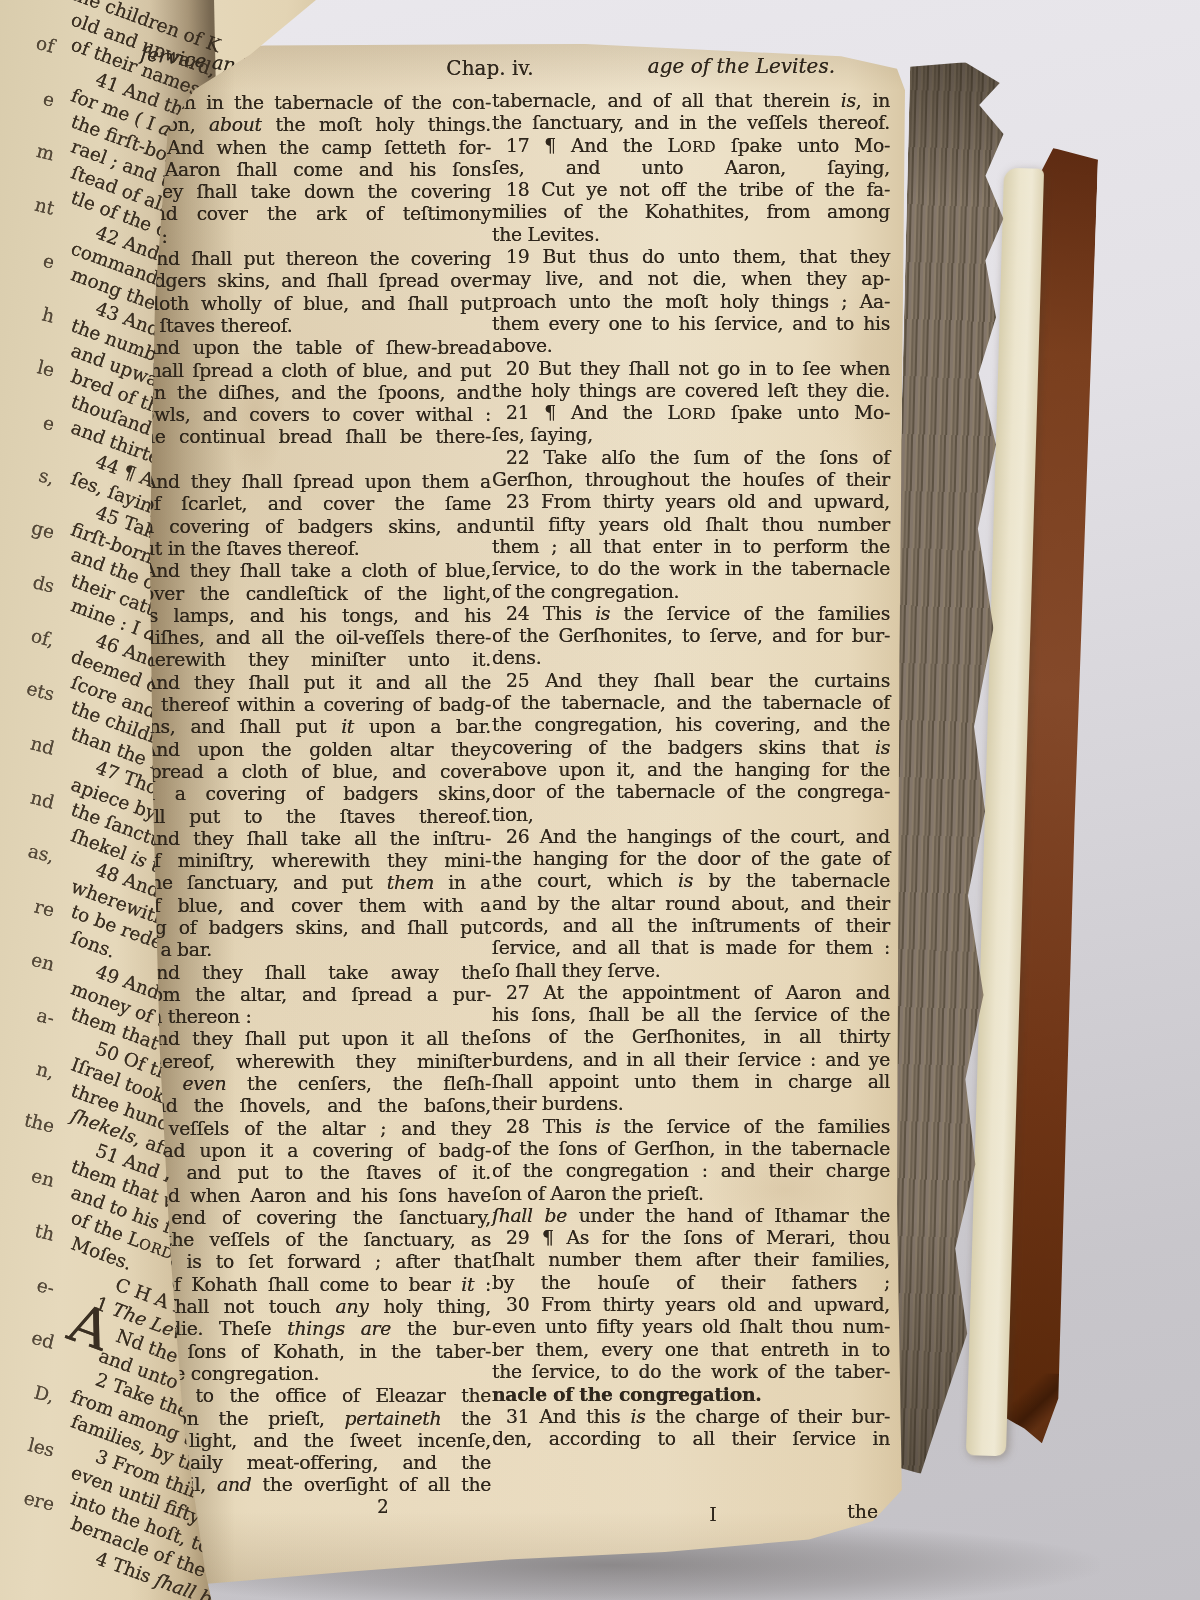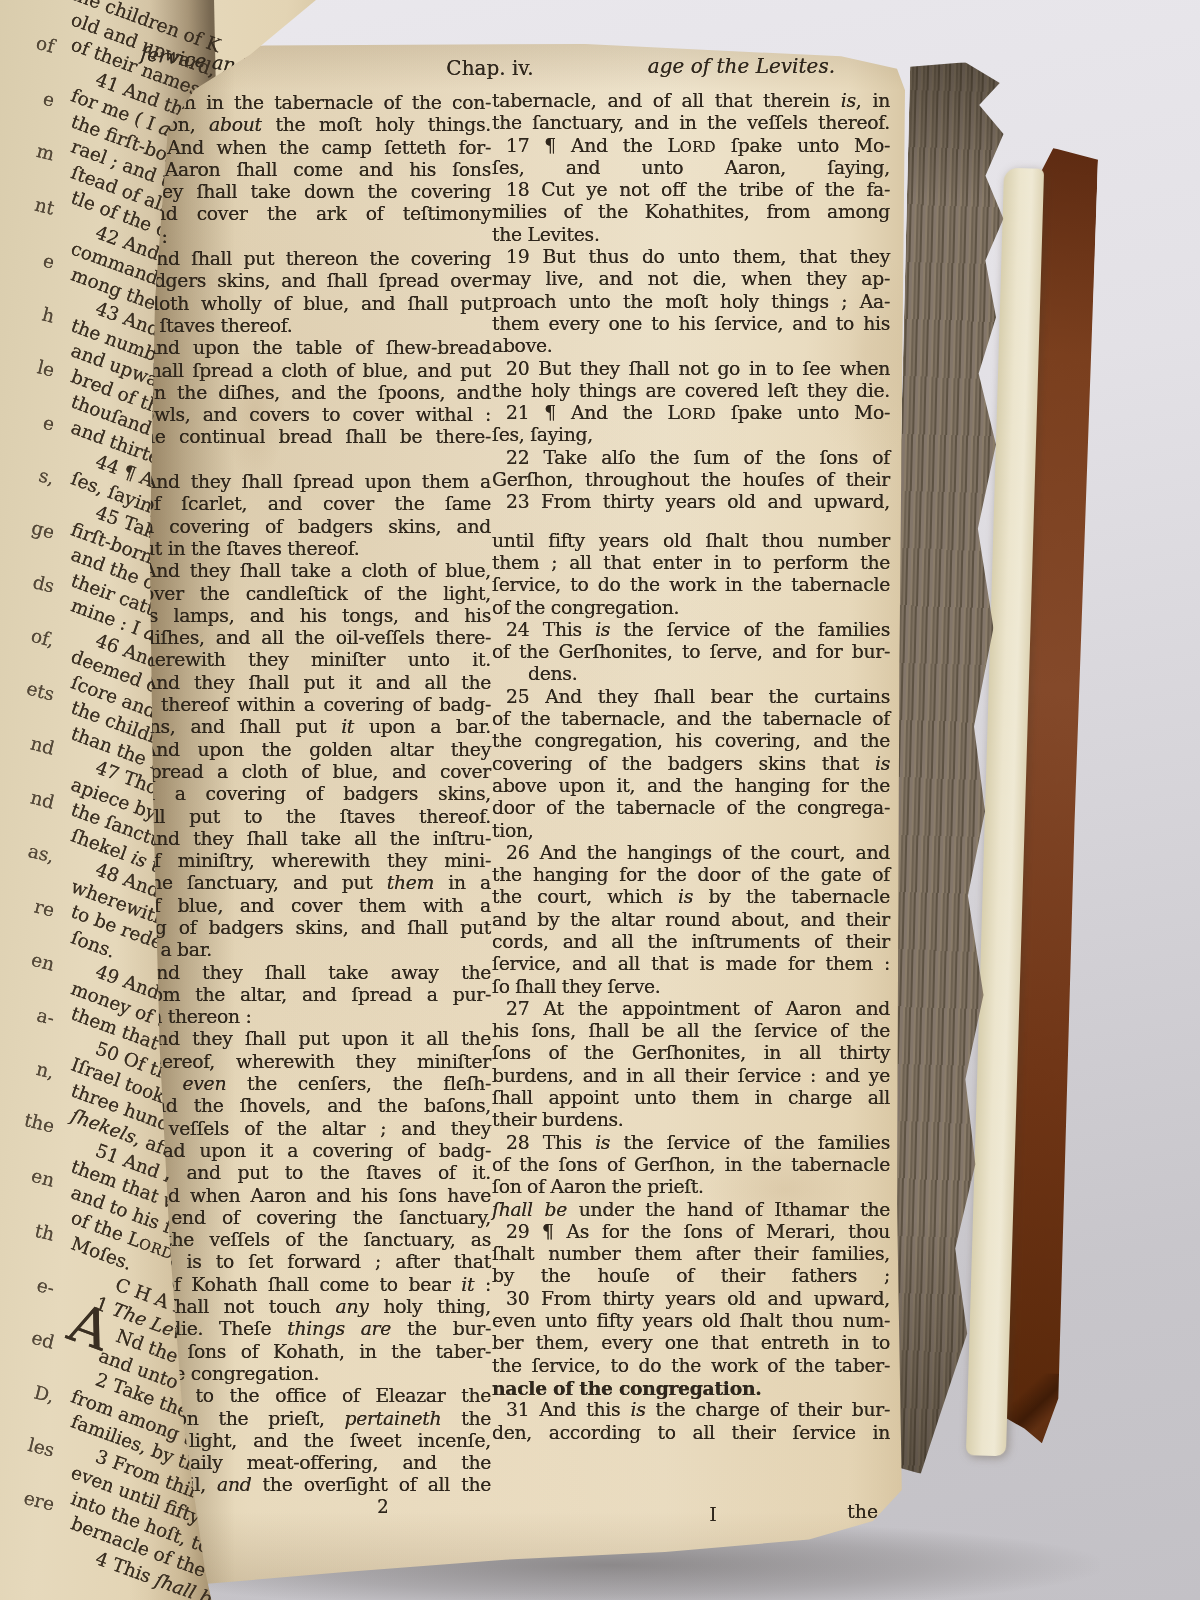--- a/index.html
+++ b/index.html
@@ -177,27 +177,27 @@
       <div class="line jl" style="height: 22.3px; line-height: 22.3px;">proach unto the moſt holy things ; Aa-</div>
       <div class="line jl" style="height: 22.3px; line-height: 22.3px;">them every one to his ſervice, and to his</div>
       <div class="line" style="height: 22.3px; line-height: 22.3px;">above.</div>
       <div class="line jl num" style="height: 22.3px; line-height: 22.3px;">20 But they ſhall not go in to ſee when</div>
       <div class="line jl" style="height: 22.3px; line-height: 22.3px;">the holy things are covered leſt they die.</div>
       <div class="line jl num" style="height: 22.3px; line-height: 22.3px;">21 ¶ And the L<span class="sc">ORD</span> ſpake unto Mo-</div>
       <div class="line" style="height: 22.3px; line-height: 22.3px;">ſes, ſaying,</div>
       <div class="line jl num" style="height: 22.3px; line-height: 22.3px;">22 Take alſo the ſum of the ſons of</div>
       <div class="line jl" style="height: 22.3px; line-height: 22.3px;">Gerſhon, throughout the houſes of their</div>
       <div class="line jl num" style="height: 22.3px; line-height: 22.3px;">23 From thirty years old and upward,</div>
-      <div class="line jl" style="height: 22.3px; line-height: 22.3px; margin-top: 16px;">until fifty years old ſhalt thou number</div>
+      <div class="line jl" style="height: 22.3px; line-height: 22.3px;">until fifty years old ſhalt thou number</div>
       <div class="line jl" style="height: 22.3px; line-height: 22.3px;">them ; all that enter in to perform the</div>
       <div class="line jl" style="height: 22.3px; line-height: 22.3px;">ſervice, to do the work in the tabernacle</div>
       <div class="line" style="height: 22.3px; line-height: 22.3px;">of the congregation.</div>
       <div class="line jl num" style="height: 22.3px; line-height: 22.3px;">24 This <em>is</em> the ſervice of the families</div>
       <div class="line jl" style="height: 22.3px; line-height: 22.3px;">of the Gerſhonites, to ſerve, and for bur-</div>
-      <div class="line" style="height: 22.3px; line-height: 22.3px; margin-left: 36px;">dens.</div>
+      <div class="line" style="height: 22.3px; line-height: 22.3px;">dens.</div>
       <div class="line jl num" style="height: 22.3px; line-height: 22.3px;">25 And they ſhall bear the curtains</div>
       <div class="line jl" style="height: 22.3px; line-height: 22.3px;">of the tabernacle, and the tabernacle of</div>
       <div class="line jl" style="height: 22.3px; line-height: 22.3px;">the congregation, his covering, and the</div>
       <div class="line jl" style="height: 22.3px; line-height: 22.3px;">covering of the badgers skins that <em>is</em></div>
       <div class="line jl" style="height: 22.3px; line-height: 22.3px;">above upon it, and the hanging for the</div>
       <div class="line jl" style="height: 22.3px; line-height: 22.3px;">door of the tabernacle of the congrega-</div>
       <div class="line" style="height: 22.3px; line-height: 22.3px;">tion,</div>
       <div class="line jl num" style="height: 22.3px; line-height: 22.3px;">26 And the hangings of the court, and</div>
       <div class="line jl" style="height: 22.3px; line-height: 22.3px;">the hanging for the door of the gate of</div>
       <div class="line jl" style="height: 22.3px; line-height: 22.3px;">the court, which <em>is</em> by the tabernacle</div>
@@ -206,20 +206,21 @@
       <div class="line jl" style="height: 22.3px; line-height: 22.3px;">ſervice, and all that is made for them :</div>
       <div class="line" style="height: 22.3px; line-height: 22.3px;">ſo ſhall they ſerve.</div>
       <div class="line jl num" style="height: 22.3px; line-height: 22.3px;">27 At the appointment of Aaron and</div>
       <div class="line jl" style="height: 22.3px; line-height: 22.3px;">his ſons, ſhall be all the ſervice of the</div>
       <div class="line jl" style="height: 22.3px; line-height: 22.3px;">ſons of the Gerſhonites, in all thirty</div>
       <div class="line jl" style="height: 22.3px; line-height: 22.3px;">burdens, and in all their ſervice : and ye</div>
       <div class="line jl" style="height: 22.3px; line-height: 22.3px;">ſhall appoint unto them in charge all</div>
       <div class="line" style="height: 22.3px; line-height: 22.3px;">their burdens.</div>
       <div class="line jl num" style="height: 22.3px; line-height: 22.3px;">28 This <em>is</em> the ſervice of the families</div>
       <div class="line jl" style="height: 22.3px; line-height: 22.3px;">of the ſons of Gerſhon, in the tabernacle</div>
+      <div class="line jl" style="height: 22.3px; line-height: 22.3px;">of the congregation : and their charge</div>
       <div class="line" style="height: 22.3px; line-height: 22.3px;">ſon of Aaron the prieſt.</div>
       <div class="line jl" style="height: 22.3px; line-height: 22.3px;"><em>ſhall be</em> under the hand of Ithamar the</div>
       <div class="line jl num" style="height: 22.3px; line-height: 22.3px;">29 ¶ As for the ſons of Merari, thou</div>
       <div class="line jl" style="height: 22.3px; line-height: 22.3px;">ſhalt number them after their families,</div>
       <div class="line jl" style="height: 22.3px; line-height: 22.3px;">by the houſe of their fathers ;</div>
       <div class="line jl num" style="height: 22.3px; line-height: 22.3px;">30 From thirty years old and upward,</div>
       <div class="line jl" style="height: 22.3px; line-height: 22.3px;">even unto fifty years old ſhalt thou num-</div>
       <div class="line jl" style="height: 22.3px; line-height: 22.3px;">ber them, every one that entreth in to</div>
       <div class="line jl" style="height: 22.3px; line-height: 22.3px;">the ſervice, to do the work of the taber-</div>
       <div class="line" style="height: 22.3px; line-height: 22.3px; font-weight: bold;">nacle of the congregation.</div>

